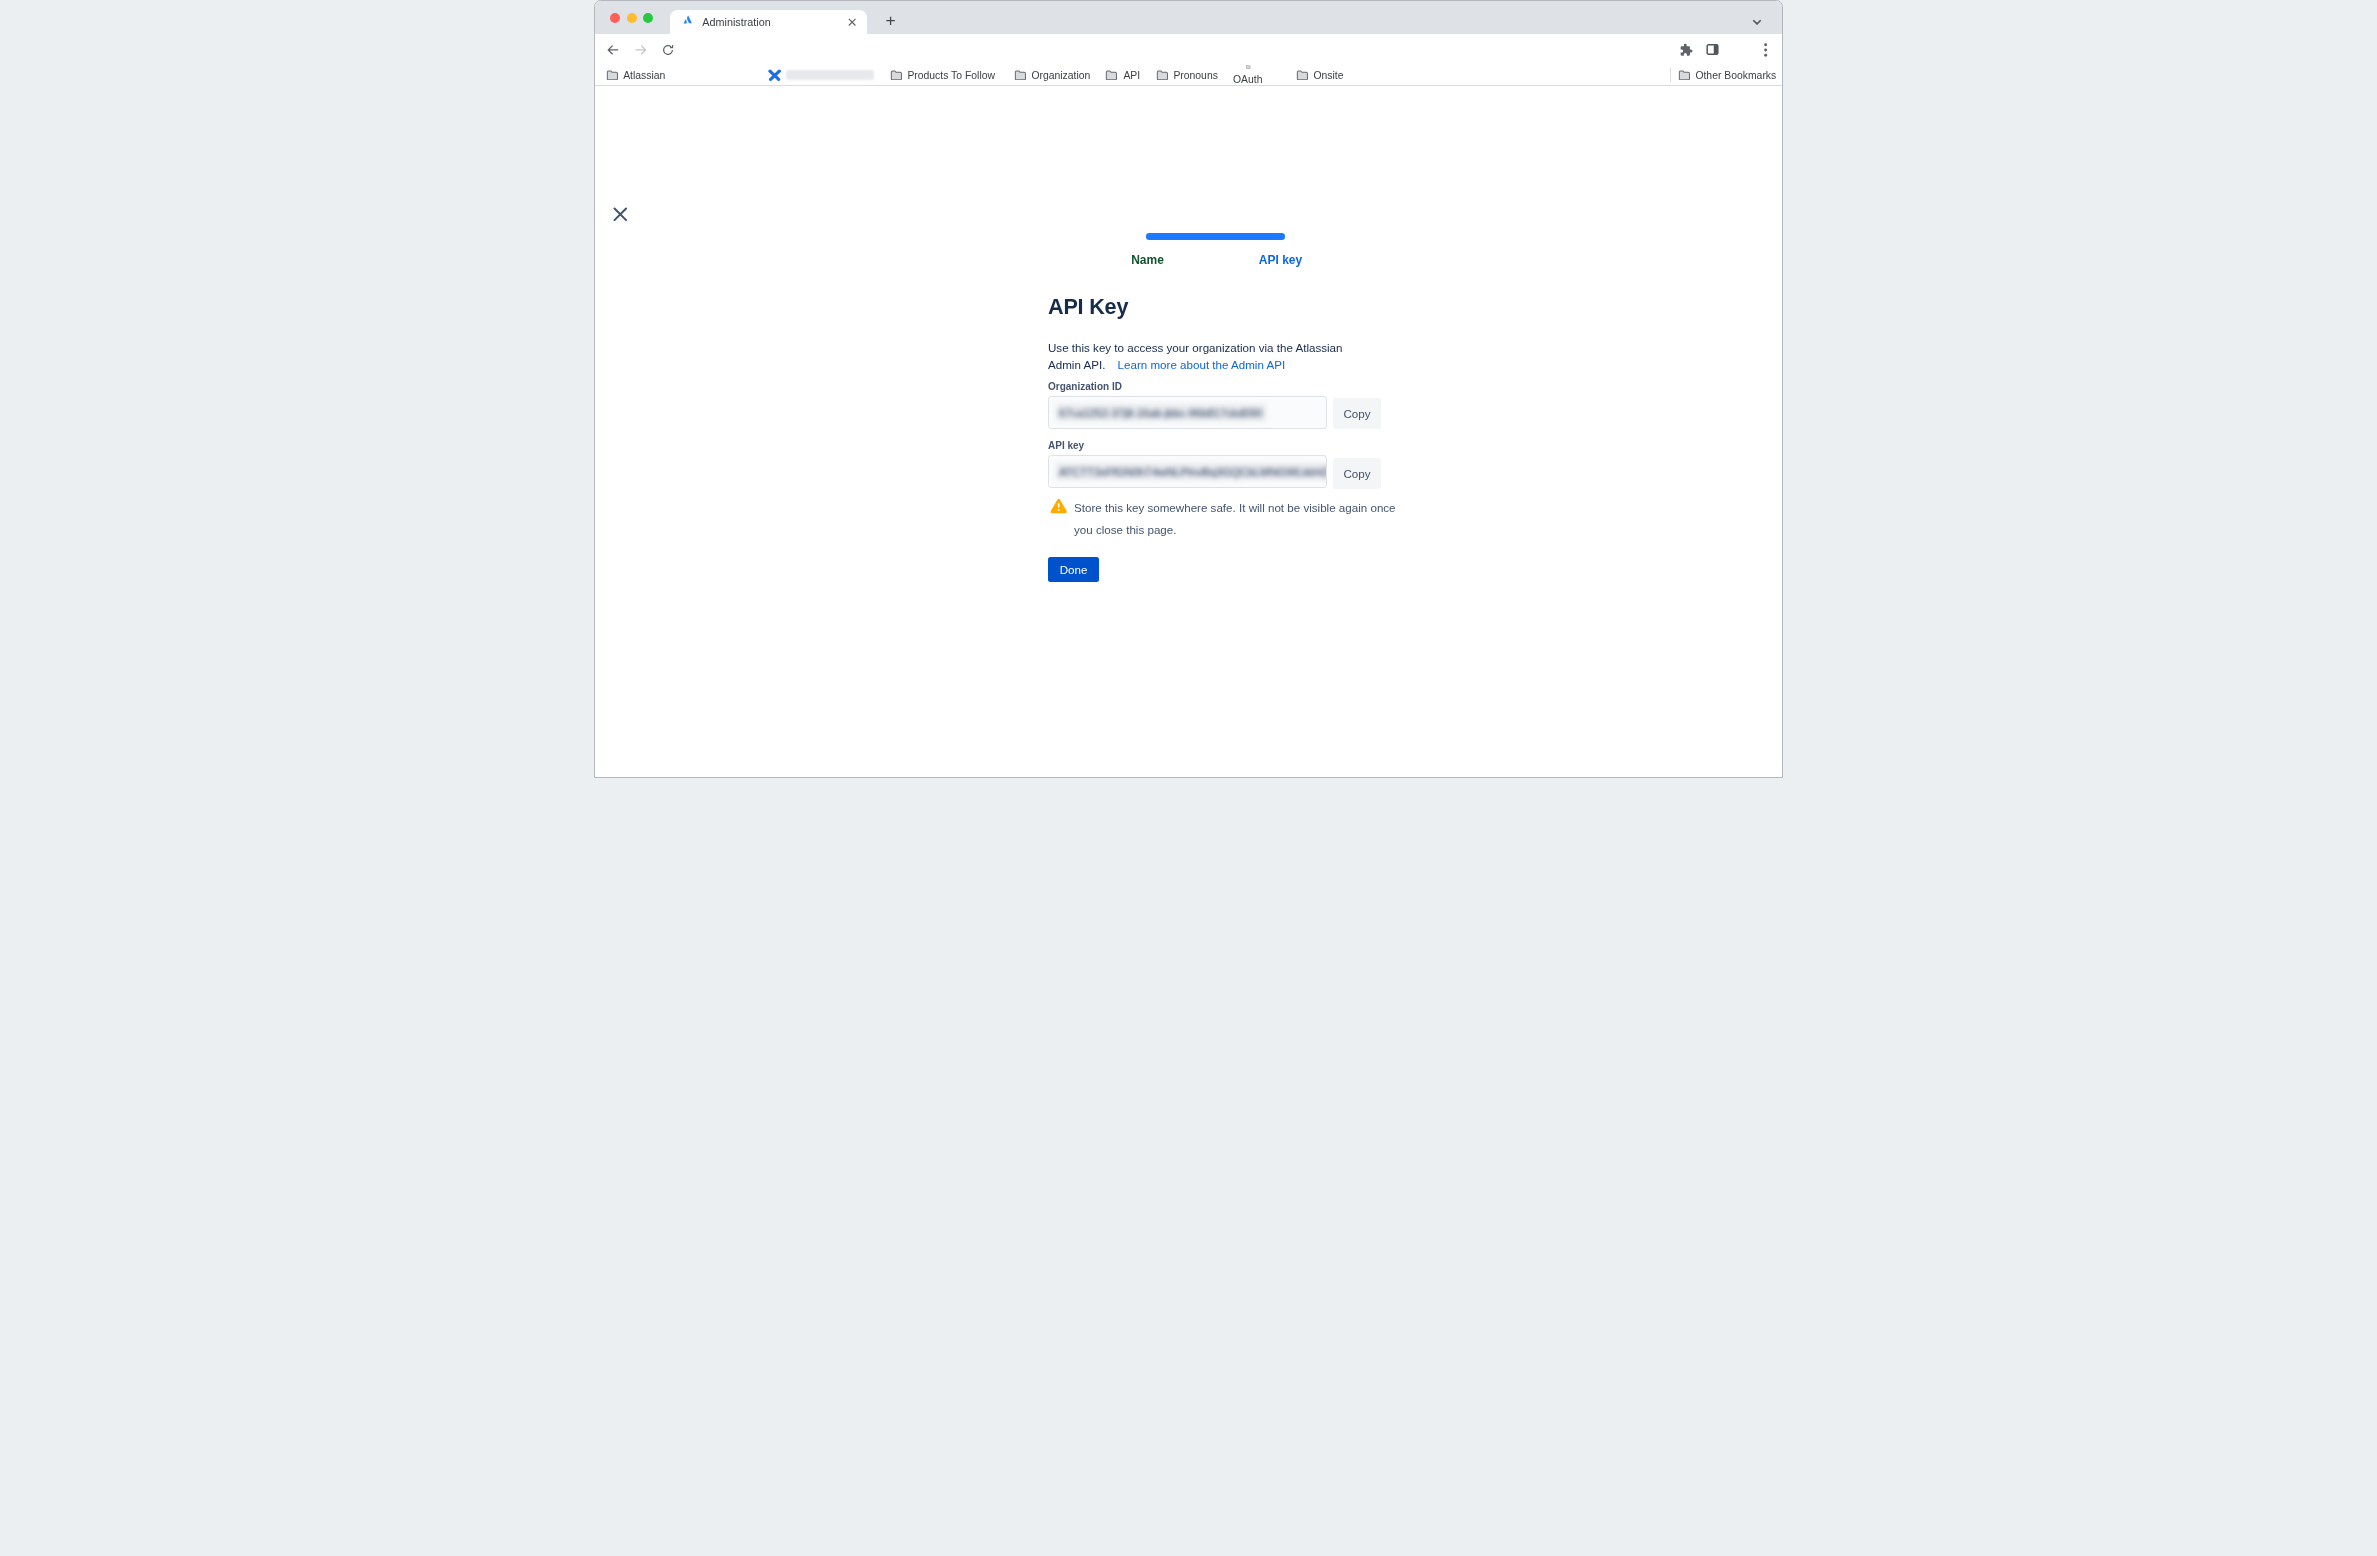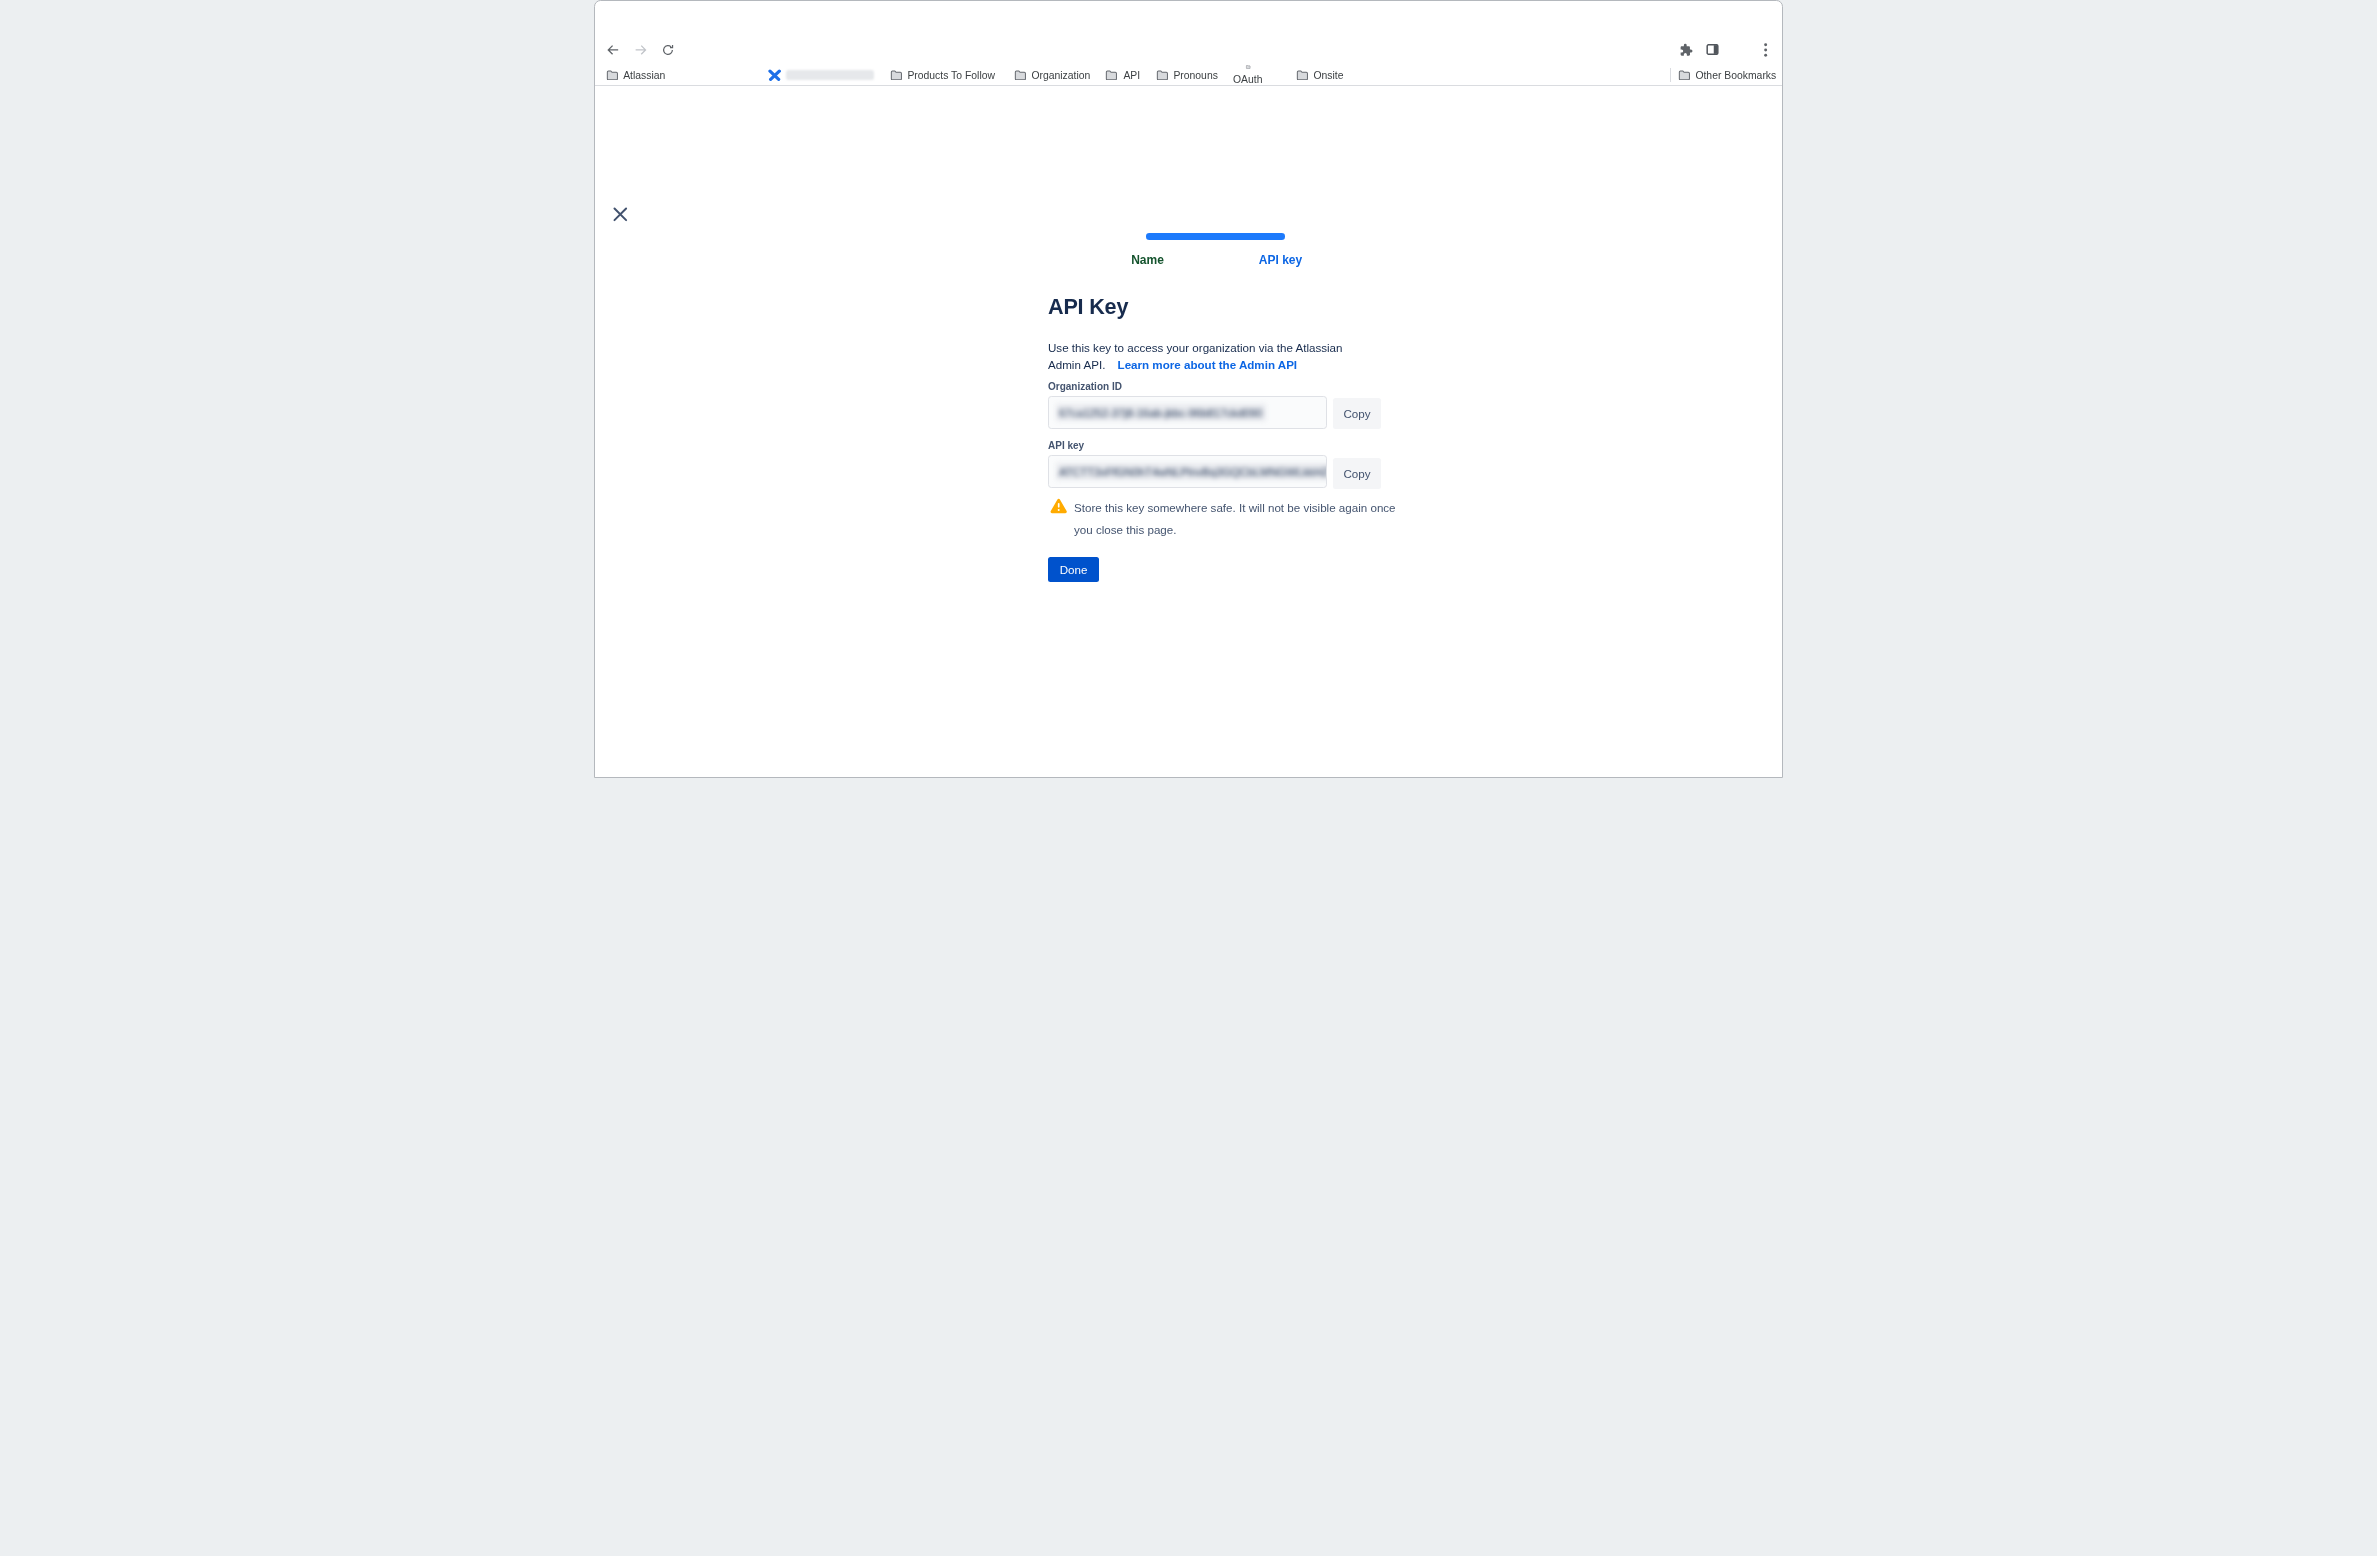--- a/index.html
+++ b/index.html
@@ -44,21 +44,21 @@
   .bm-divider{ position:absolute; left:1075px; top:3.3px; width:0.8px; height:13.3px; background:#DADCE0; }
   
   .content{ position:absolute; left:0; top:85px; width:100%; height:693px; background:#fff; }
   .page-close{ position:absolute; left:16.6px; top:119px; width:18px; height:18px; display:flex; align-items:center; justify-content:center; cursor:pointer; }
   .progress{ position:absolute; left:551px; top:147px; width:139px; height:6.6px; border-radius:3.3px; }
   .step{ position:absolute; top:167px; width:91px; text-align:center; font-size:12px; font-weight:700; }
   .step-name{ left:507px; color:#14532d; }
   .step-api{ left:640px; }
   .h1{ position:absolute; left:453px; top:208px; font-size:21.6px; font-weight:700; color:#172B4D; letter-spacing:-0.2px; }
   .desc{ position:absolute; left:453px; top:253px; width:328px; font-size:11.6px; line-height:17.4px; color:#172B4D; }
-  .desc a{ text-decoration:none; font-weight:700; cursor:pointer;padding-left:9px; }
+  .desc a{ text-decoration:none; font-weight:400; cursor:pointer;padding-left:9px; }
   .field-label{ position:absolute; left:453px; font-size:10px; font-weight:700; color:#44546F; }
   .field{
     position:absolute; left:453px; width:279px; height:33px; background:#FAFBFC;
     border:1.7px solid #DFE1E6; border-radius:3.3px; display:flex; align-items:center; padding:0 6.6px; overflow:hidden;
   }
   .field-value{
     font-size:11.2px; color:#172B4D; background:#E9EBEF; padding:2.5px 3.3px;
     filter:blur(2.9px); white-space:nowrap; user-select:none;
   }
   .copy-btn{
@@ -70,20 +70,48 @@
   .done-btn{
     position:absolute; left:453px; top:471px; width:51px; height:25px; border:none; border-radius:2.5px;
     color:#fff; font-family:inherit; font-size:11.6px; font-weight:500; cursor:pointer;
   }
 </style>
 </head>
 <body>
 
 <div class="window">
 
+  <div class="titlebar">
+    <span class="traffic t-red"></span>
+    <span class="traffic t-yellow"></span>
+    <span class="traffic t-green"></span>
+
+    <div class="tab">
+      <span>
+        <svg width="12.4" height="12.4" viewBox="0 0 24 24">
+          <path d="M7.6 10.7c-.3-.36-.86-.3-1.04.12L3.2 17.9c-.15.33.09.7.45.7h4.72c.15 0 .29-.09.35-.23.9-1.86.5-4.81-1.12-7.67z" fill="#2684FF"></path>
+          <path d="M11.4 3.3c-1.9 3-2 6.2-.7 8.9l2.7 5.4c.07.14.2.23.36.23h4.71c.36 0 .6-.37.45-.7L12.3 3.3c-.18-.37-.71-.37-.9 0z" fill="#2684FF"></path>
+        </svg>
+      </span>
+      <span class="tab-title">Administration</span>
+      <span class="tab-close">
+        <svg width="8.3" height="8.3" viewBox="0 0 10 10">
+            <path d="M1 1 L9 9 M9 1 L1 9" stroke="#5F6368" stroke-width="1.4"></path>
+          </svg>
+      </span>
+    </div>
+
+    <div class="newtab">+</div>
+
+    <span class="tab-chevron">
+      <svg width="10" height="6.6" viewBox="0 0 12 8">
+          <path d="M1.5 1.5 L6 6 L10.5 1.5" stroke="#55585D" stroke-width="2" fill="none"></path>
+        </svg>
+    </span>
+  </div>
 
   <div class="toolbar">
     <span class="navbtn" style="left:7.5px;">
       <svg width="15.8" height="15.8" viewBox="0 0 24 24" fill="none" stroke="#5F6368" stroke-width="2">
           <path d="M20 12H5.5 M11.5 5.5 5 12l6.5 6.5"></path>
         </svg>
     </span>
     <span class="navbtn" style="left:35px;">
       <svg width="15.8" height="15.8" viewBox="0 0 24 24" fill="none" stroke="#C1C4C9" stroke-width="2">
           <path d="M4 12h14.5 M12.5 5.5 19 12l-6.5 6.5"></path>

